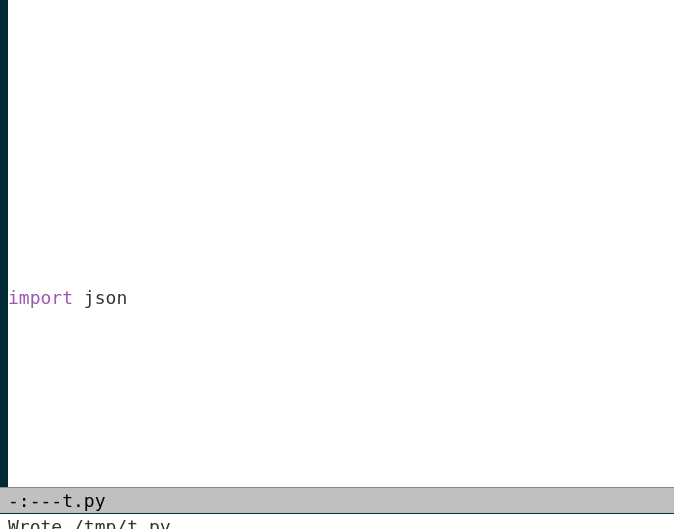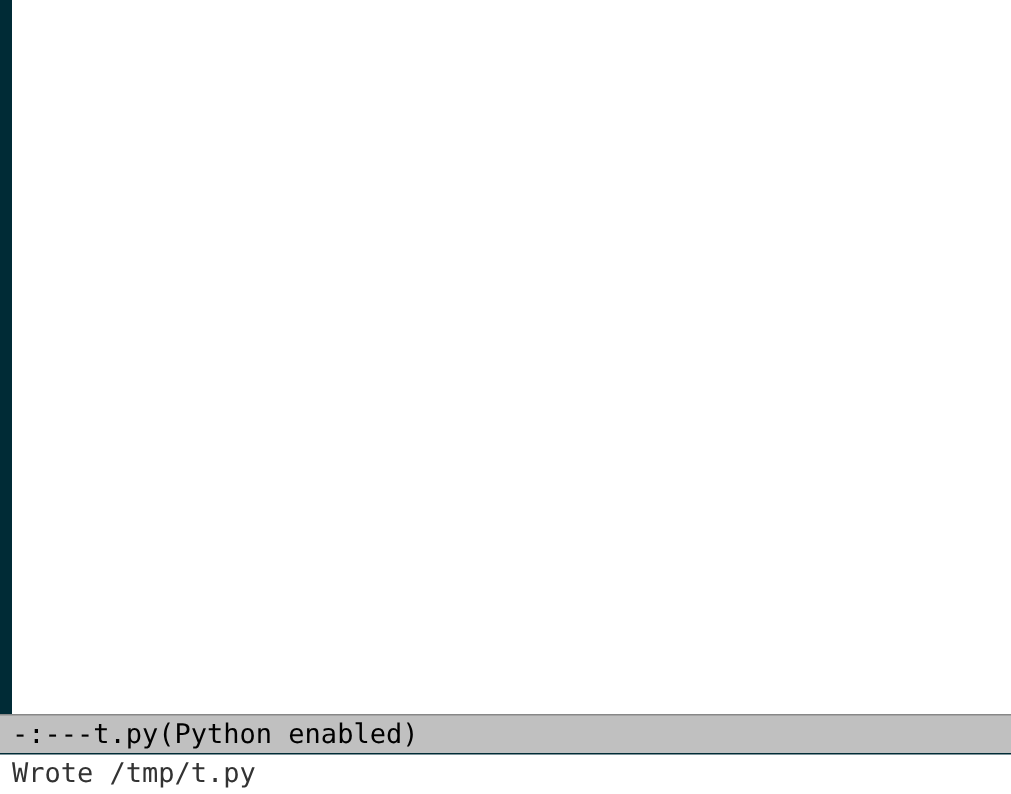--- a/index.html
+++ b/index.html
@@ -49,35 +49,36 @@
       font-size: 18px;
       padding-left: 8px;
       border-top: 1px solid #888;
     }
     .mode-line .filename {
       font-weight: normal;
     }
     .minibuffer {
       background: #ffffff;
       color: #333333;
-      height: 27px;
+      height: 16px;
       line-height: 26px;
       padding-left: 8px;
       border-top: 1px solid #002b36;
     }
   </style>
 </head>
 <body>
 
 <div class="editor-area">
   <div class="left-border"></div>
 
   <div class="code-line"></div>
   <div class="code-line"></div>
 
+  <div class="code-line"><span class="kw-purple">import</span><span class="plain"> json</span></div>
 
   <div class="code-line"></div>
   <div class="code-line"></div>
 
   
 
   
 
   
 
@@ -85,16 +86,15 @@
 
   
 </div>
 
 <div class="mode-line">
     <span>-:---</span>
     <span>   </span>
     <span class="filename">t.py</span>
     <span>           </span>
     <span>    </span>
-    <span>(Python enabled)</span>
   </div>
 
 <div class="minibuffer"><span>Wrote /tmp/t.py</span></div>
 
 </body></html>

